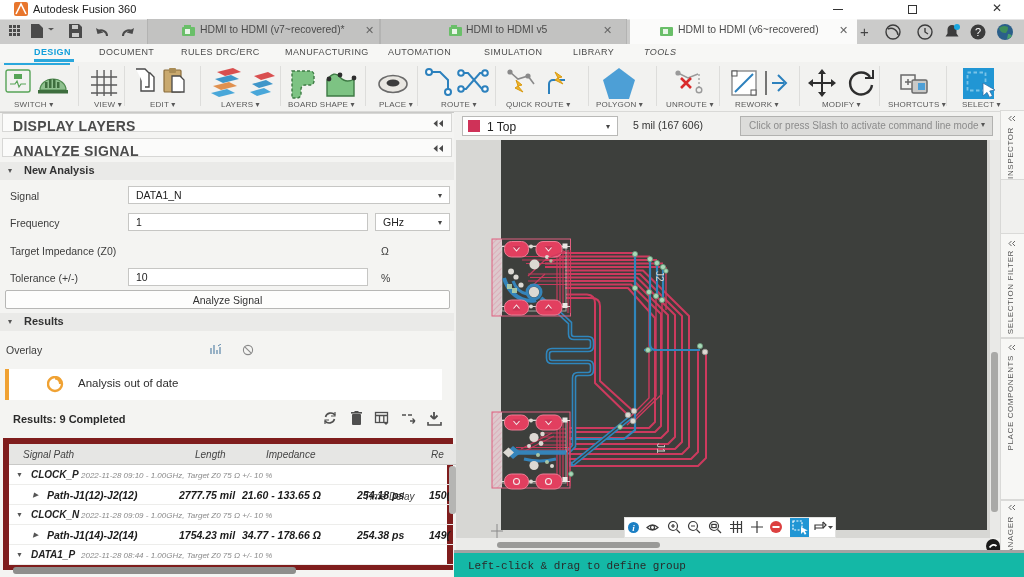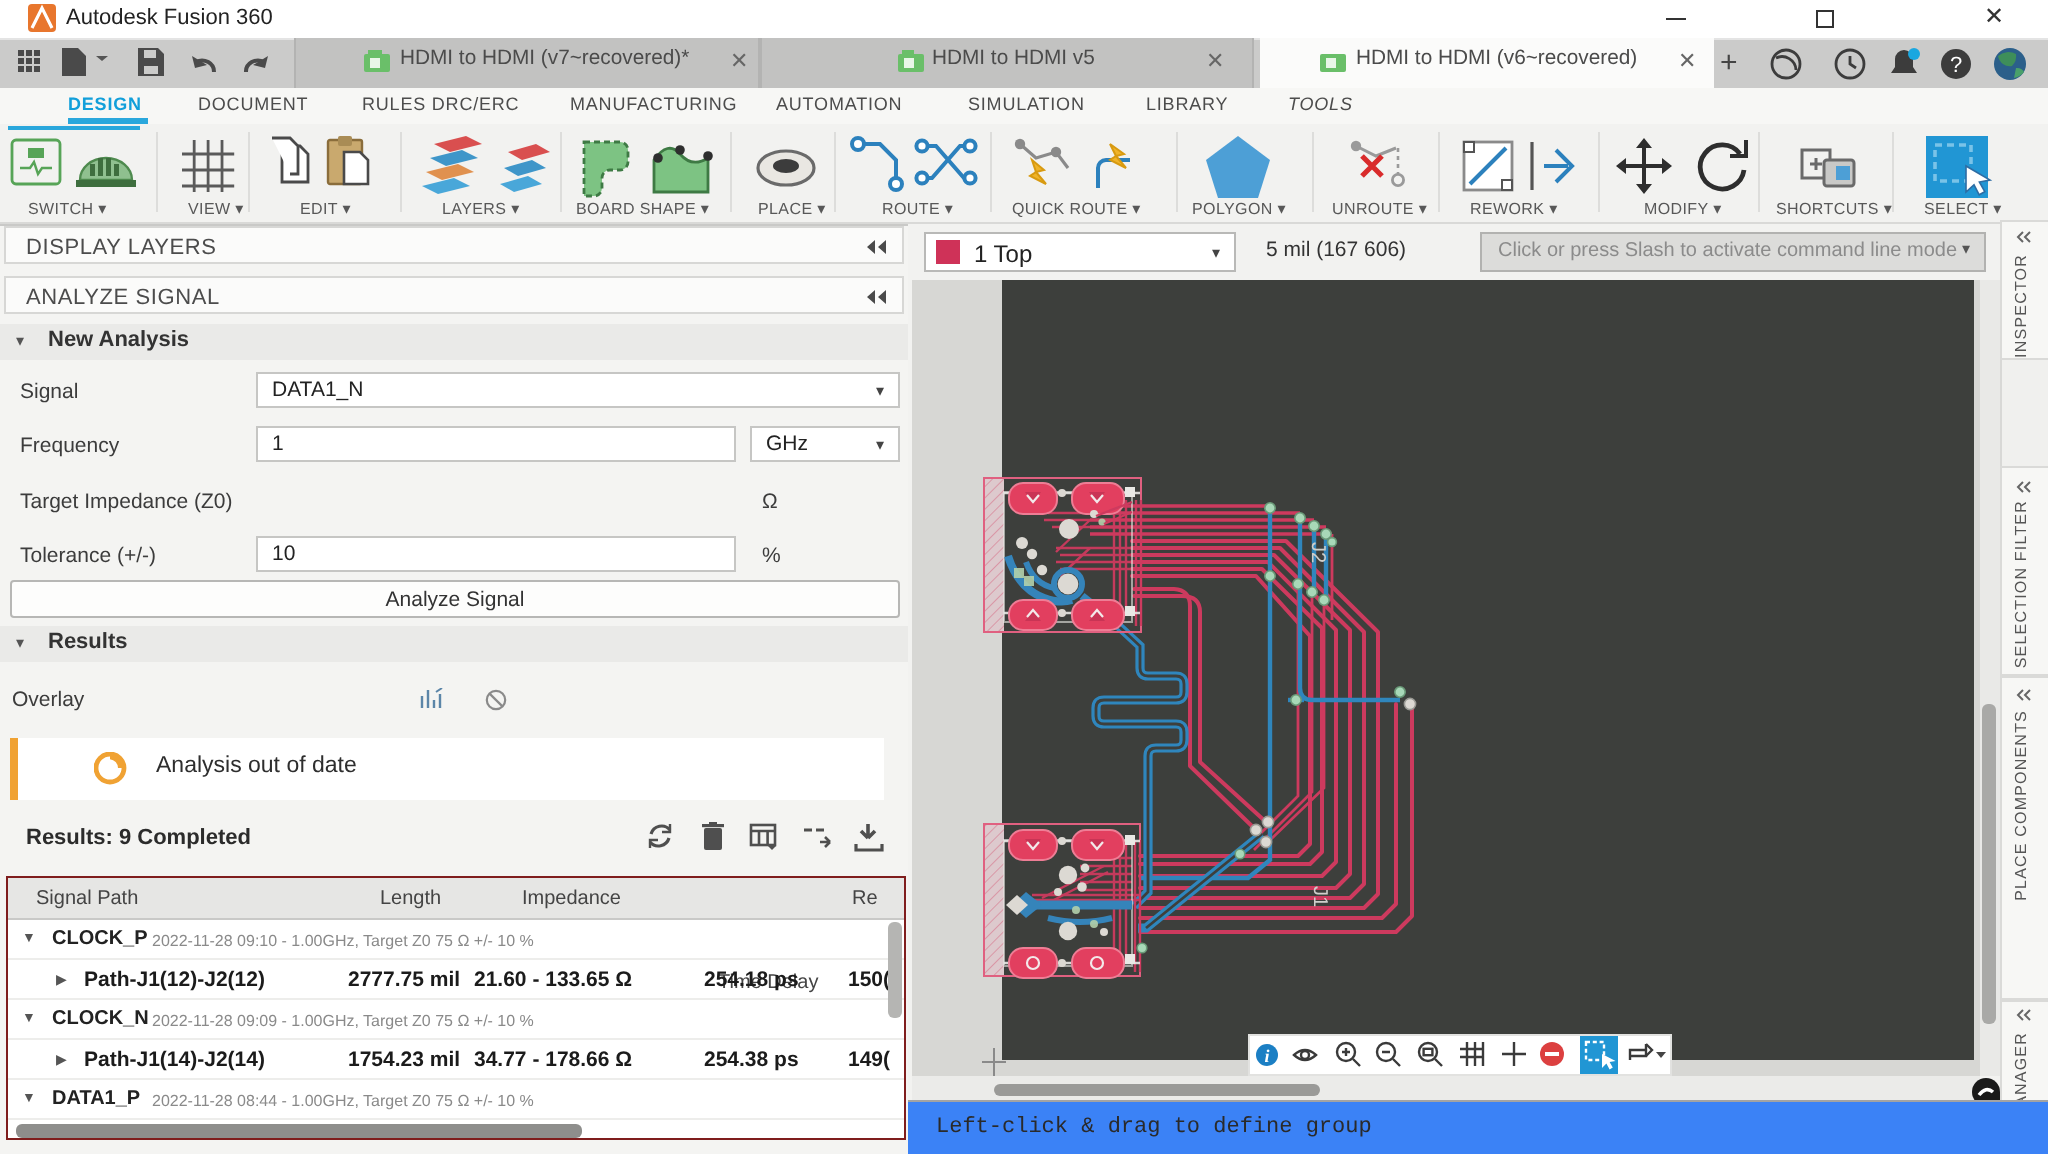--- a/index.html
+++ b/index.html
@@ -20,51 +20,51 @@
 #menubar{left:0;top:44px;width:1024px;height:18px;background:#f7f7f5;}
 .mitem{top:47px;font-size:9px;color:#4c4c4c;letter-spacing:.4px;white-space:nowrap;}
 #m-design{color:#129fda;font-weight:bold;}
 #designline{left:34px;top:59px;width:40px;height:3px;background:#2aa7dc;}
 
 #toolbar{left:0;top:62px;width:1024px;height:50px;background:#f2f2f0;border-bottom:1px solid #d9d9d7;}
 .tlabel{top:100px;font-size:8px;color:#585858;letter-spacing:.2px;white-space:nowrap;}
 
 #panel{left:0;top:112px;width:454px;height:465px;background:#f4f4f2;border-top:1px solid #c9c9c7;}
 .collbar{left:2px;width:450px;height:19px;background:#fbfbfa;border:1px solid #d7d7d5;}
-.collbar .ct{position:absolute;left:10px;top:4px;font-size:11px;color:#4c4c4c;letter-spacing:.3px;}
+.collbar .ct{position:absolute;left:10px;top:4px;font-size:14px;color:#4c4c4c;letter-spacing:.3px;font-weight:bold;}
 .sechead{left:0;width:454px;height:18px;background:#eaeae8;}
 .sechead b{position:absolute;left:24px;top:2px;font-size:11px;color:#333;}
 .sechead .tri{position:absolute;left:8px;top:4px;font-size:8px;color:#555;}
 .flabel{left:10px;font-size:10.5px;color:#3c3c3c;white-space:nowrap;}
 .finput{left:128px;height:18px;background:#fff;border:1px solid #c6c6c4;font-size:10.5px;color:#222;padding:2px 0 0 7px;}
 .fcaret{position:absolute;font-size:8px;color:#444;}
 #analyzebtn{left:5px;top:290px;width:445px;height:19px;background:#fdfdfc;border:1px solid #b7b7b5;border-radius:2px;text-align:center;font-size:10.5px;color:#333;padding-top:3px;}
 
 #card{left:9px;top:369px;width:433px;height:31px;background:#fff;}
 #cardbar{left:5px;top:369px;width:4px;height:31px;background:#f0a233;}
 
-#rtable{left:3px;top:438px;width:450px;height:132px;background:#fff;border:1px solid #7f1d1d;}
+#rtable{left:3px;top:438px;width:450px;height:132px;background:#fff;border:6px solid #7f1d1d;font-style:italic;}
 #thead{left:0;top:0;width:448px;height:21px;background:#e6e6e4;border-bottom:1px solid #c9c9c7;}
 .th{position:absolute;top:5px;font-size:10px;color:#444;}
 .trow{position:absolute;width:448px;height:20px;border-bottom:1px solid #ededeb;}
 .grp b{font-size:10px;color:#222;}
 .grp .date{font-size:8px;color:#8a8a8a;}
 .pathrow b{font-size:10.5px;color:#1b1b1b;}
 .tri2{font-size:7px;color:#555;}
 
 #canvastop{left:456px;top:112px;width:544px;height:28px;background:#f2f2f0;}
 #layersel{left:462px;top:116px;width:156px;height:20px;background:#fff;border:1px solid #b9b9b7;}
 #cmdline{left:740px;top:116px;width:253px;height:20px;background:#dcdcda;border:1px solid #b2b2b0;font-size:10px;color:#8b8b8b;padding:3px 0 0 8px;white-space:nowrap;overflow:hidden;}
 #canvasbg{left:456px;top:140px;width:534px;height:398px;background:#d7d7d4;}
 
 #righttabs{left:1000px;top:110px;width:24px;height:467px;background:#f0f0ee;border-left:1px solid #d8d8d6;}
 .vtab{position:absolute;left:1000px;width:24px;background:#f7f7f5;border:1px solid #dadad8;border-right:none;}
 .vtext{position:absolute;left:1006px;writing-mode:vertical-rl;transform:rotate(180deg);font-size:8px;color:#555;letter-spacing:.6px;white-space:nowrap;}
 
-#statusbar{left:454px;top:550px;width:570px;height:27px;background:#3b82f6;border-top:1px solid #a3a3a3;}
+#statusbar{left:454px;top:550px;width:570px;height:27px;background:#14b8a6;border-top:3px solid #a3a3a3;}
 #statusbar .st{position:absolute;left:14px;top:7px;font-family:"Liberation Mono",monospace;font-size:11px;color:#2a2a2a;}
 
 #navbar{left:624px;top:517px;width:212px;height:21px;background:#fff;border:1px solid #e2e2e0;}
 </style></head>
 <body>
 <div id="app">
 
   <div class="abs" id="titlebar">
     <svg class="abs" style="left:14px;top:2px" width="16" height="15">
         <rect x="0" y="0" width="14" height="14" rx="2" fill="#e8762d"></rect>

